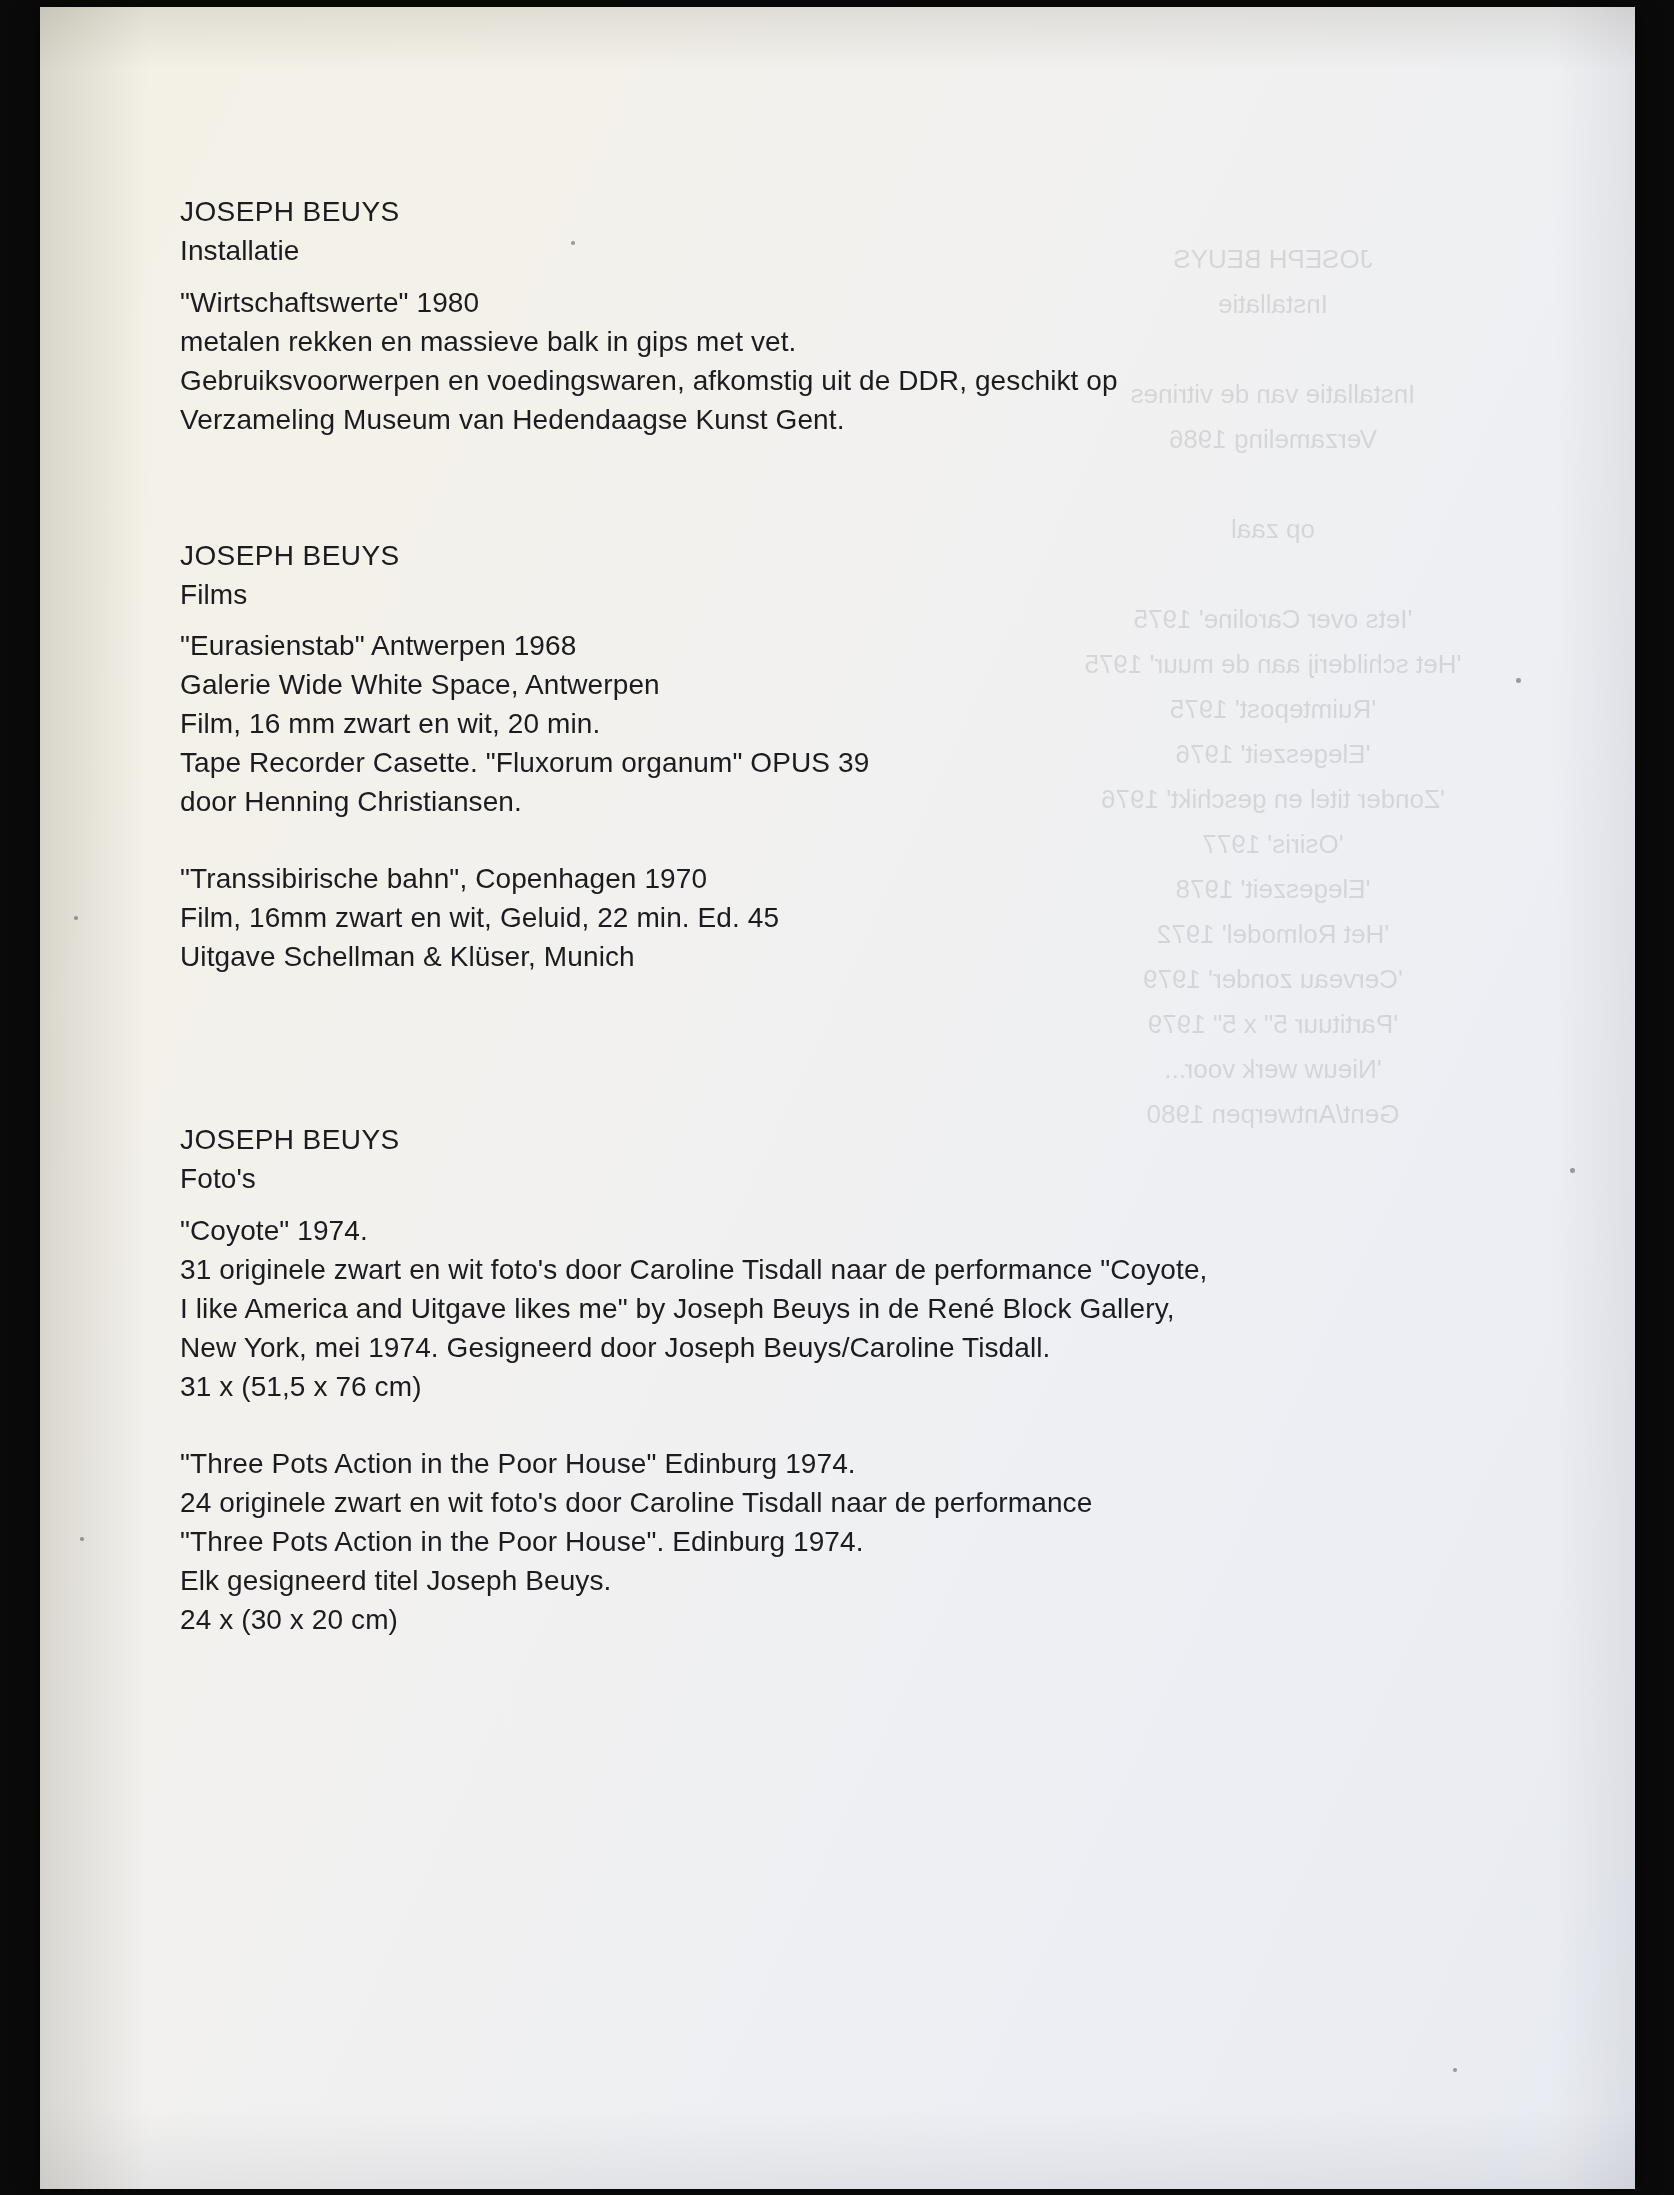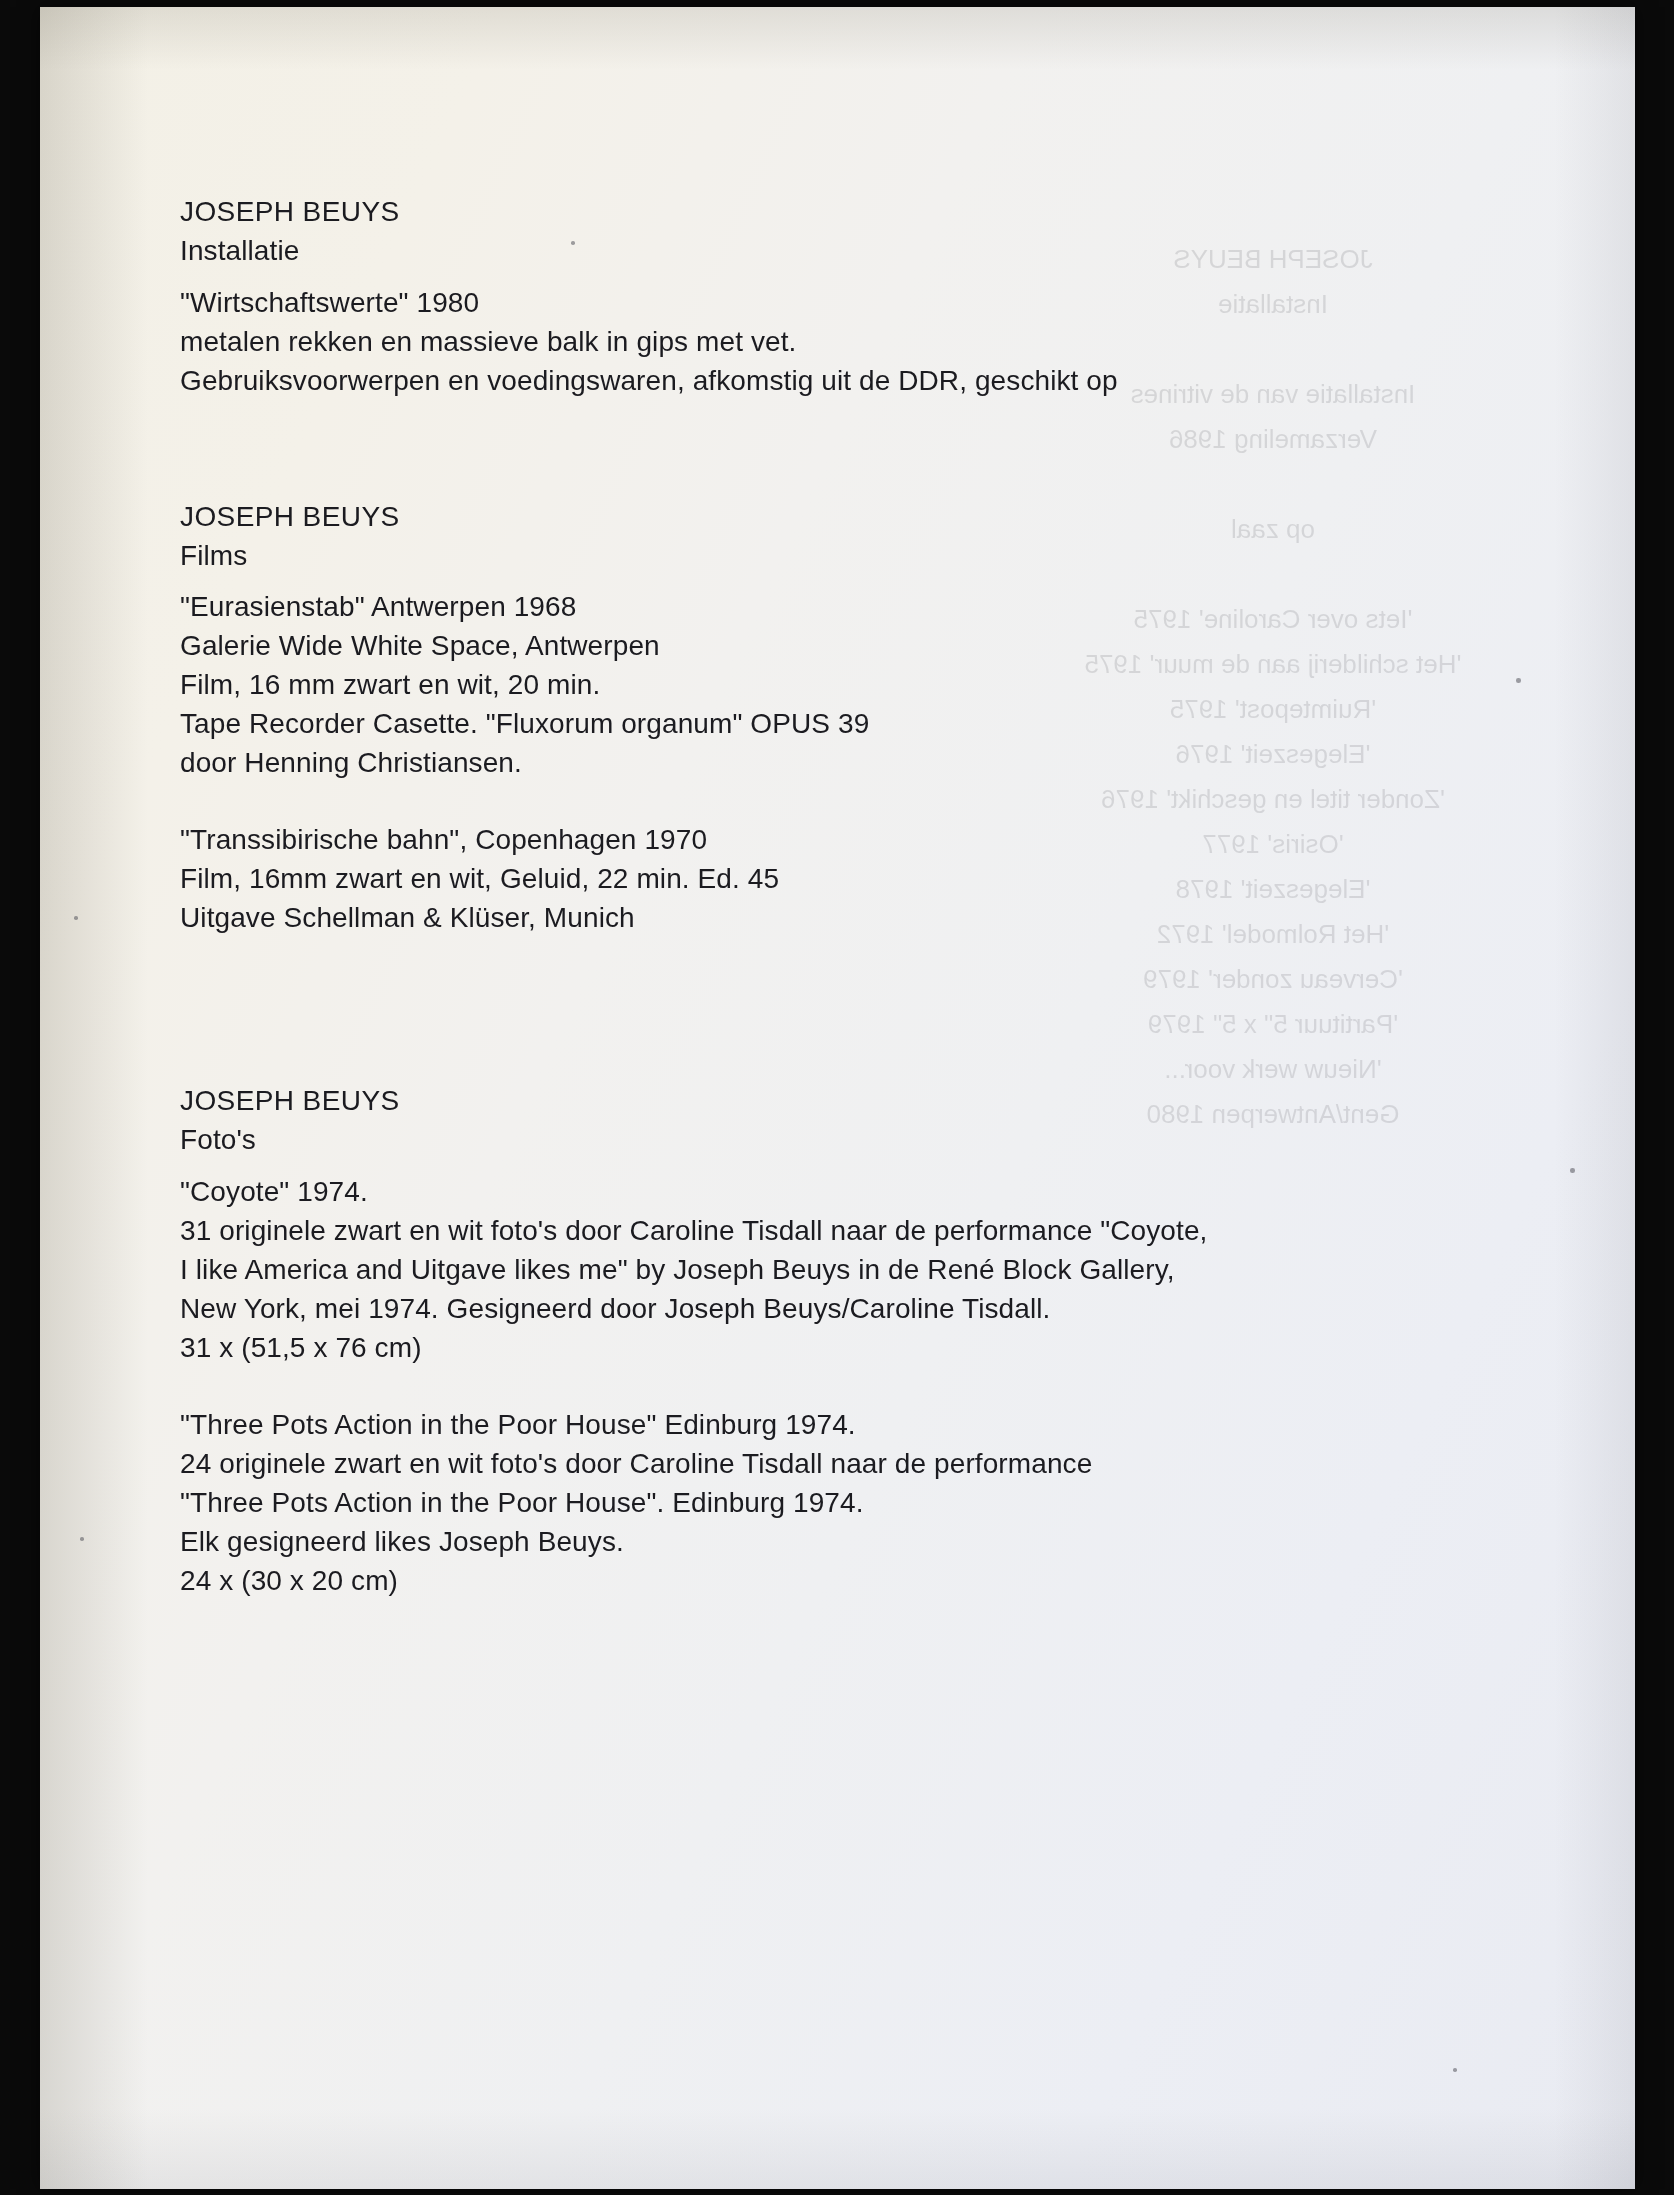--- a/index.html
+++ b/index.html
@@ -135,20 +135,21 @@
 
   <div id="text-body">
 
     <div class="block">
       <div class="artist-name">JOSEPH BEUYS</div>
       <div class="section-kind">Installatie</div>
       <div class="gap-sm"></div>
       <div class="entry-line">"Wirtschaftswerte" 1980</div>
       <div class="entry-line">metalen rekken en massieve balk in gips met vet.</div>
       <div class="entry-line">Gebruiksvoorwerpen en voedingswaren, afkomstig uit de DDR, geschikt op</div>
+      <div class="entry-line">Verzameling Museum van Hedendaagse Kunst Gent.</div>
     </div>
 
     <div class="gap-lg"></div>
 
     <div class="block">
       <div class="artist-name">JOSEPH BEUYS</div>
       <div class="section-kind">Films</div>
       <div class="gap-sm"></div>
       <div class="entry-line">"Eurasienstab" Antwerpen 1968</div>
       <div class="entry-line">Galerie Wide White Space, Antwerpen</div>
@@ -169,21 +170,21 @@
       <div class="gap-sm"></div>
       <div class="entry-line">"Coyote" 1974.</div>
       <div class="entry-line">31 originele zwart en wit foto's door Caroline Tisdall naar de performance "Coyote,</div>
       <div class="entry-line">I like America and Uitgave likes me" by Joseph Beuys in de René Block Gallery,</div>
       <div class="entry-line">New York, mei 1974. Gesigneerd door Joseph Beuys/Caroline Tisdall.</div>
       <div class="entry-line">31 x (51,5 x 76 cm)</div>
       <div class="gap-md"></div>
       <div class="entry-line">"Three Pots Action in the Poor House" Edinburg 1974.</div>
       <div class="entry-line">24 originele zwart en wit foto's door Caroline Tisdall naar de performance</div>
       <div class="entry-line">"Three Pots Action in the Poor House". Edinburg 1974.</div>
-      <div class="entry-line">Elk gesigneerd likes Joseph Beuys.</div>
+      <div class="entry-line">Elk gesigneerd titel Joseph Beuys.</div>
       <div class="entry-line">24 x (30 x 20 cm)</div>
     </div>
 
   </div>
 
   <div id="page-shade-left"></div>
   <div id="page-shade-top"></div>
   <div id="page-shade-right"></div>
   <div id="page-shade-bottom"></div>
 

